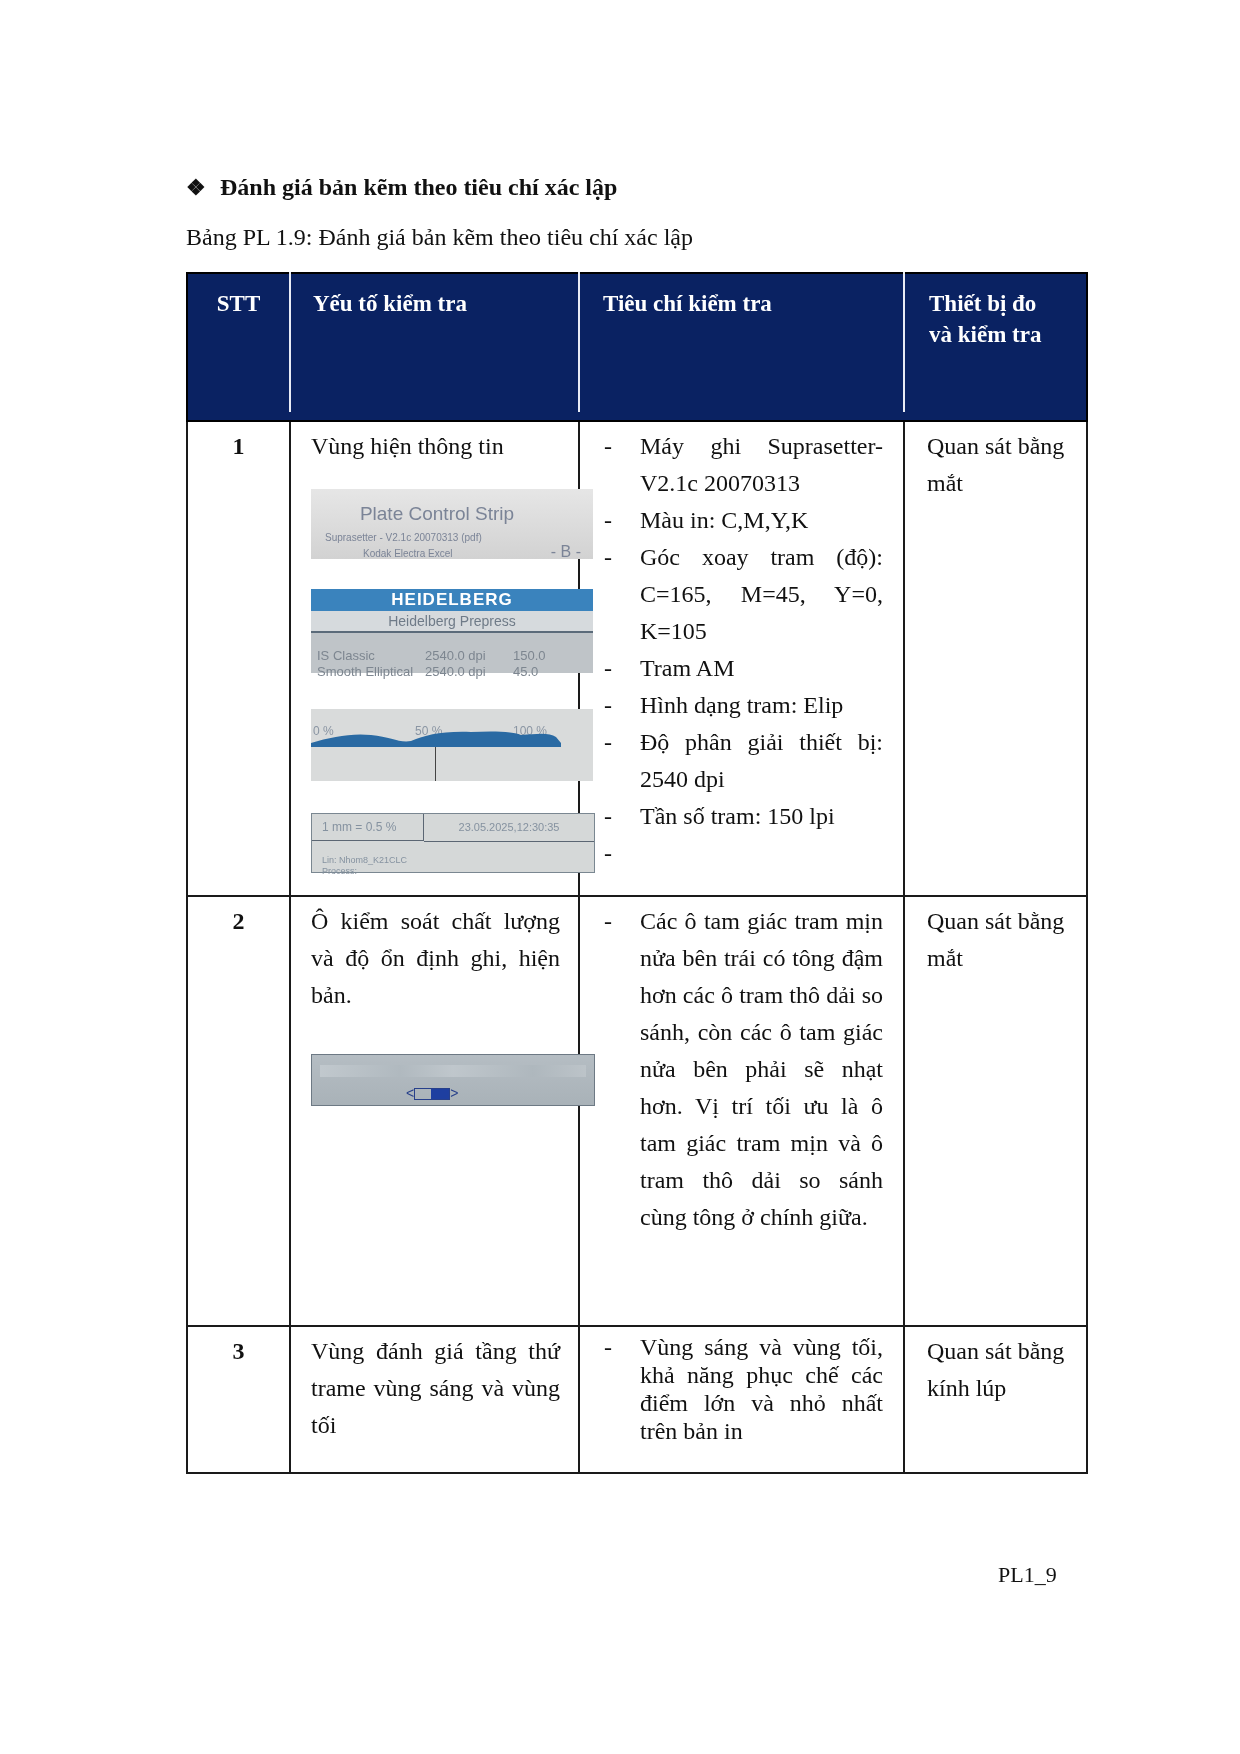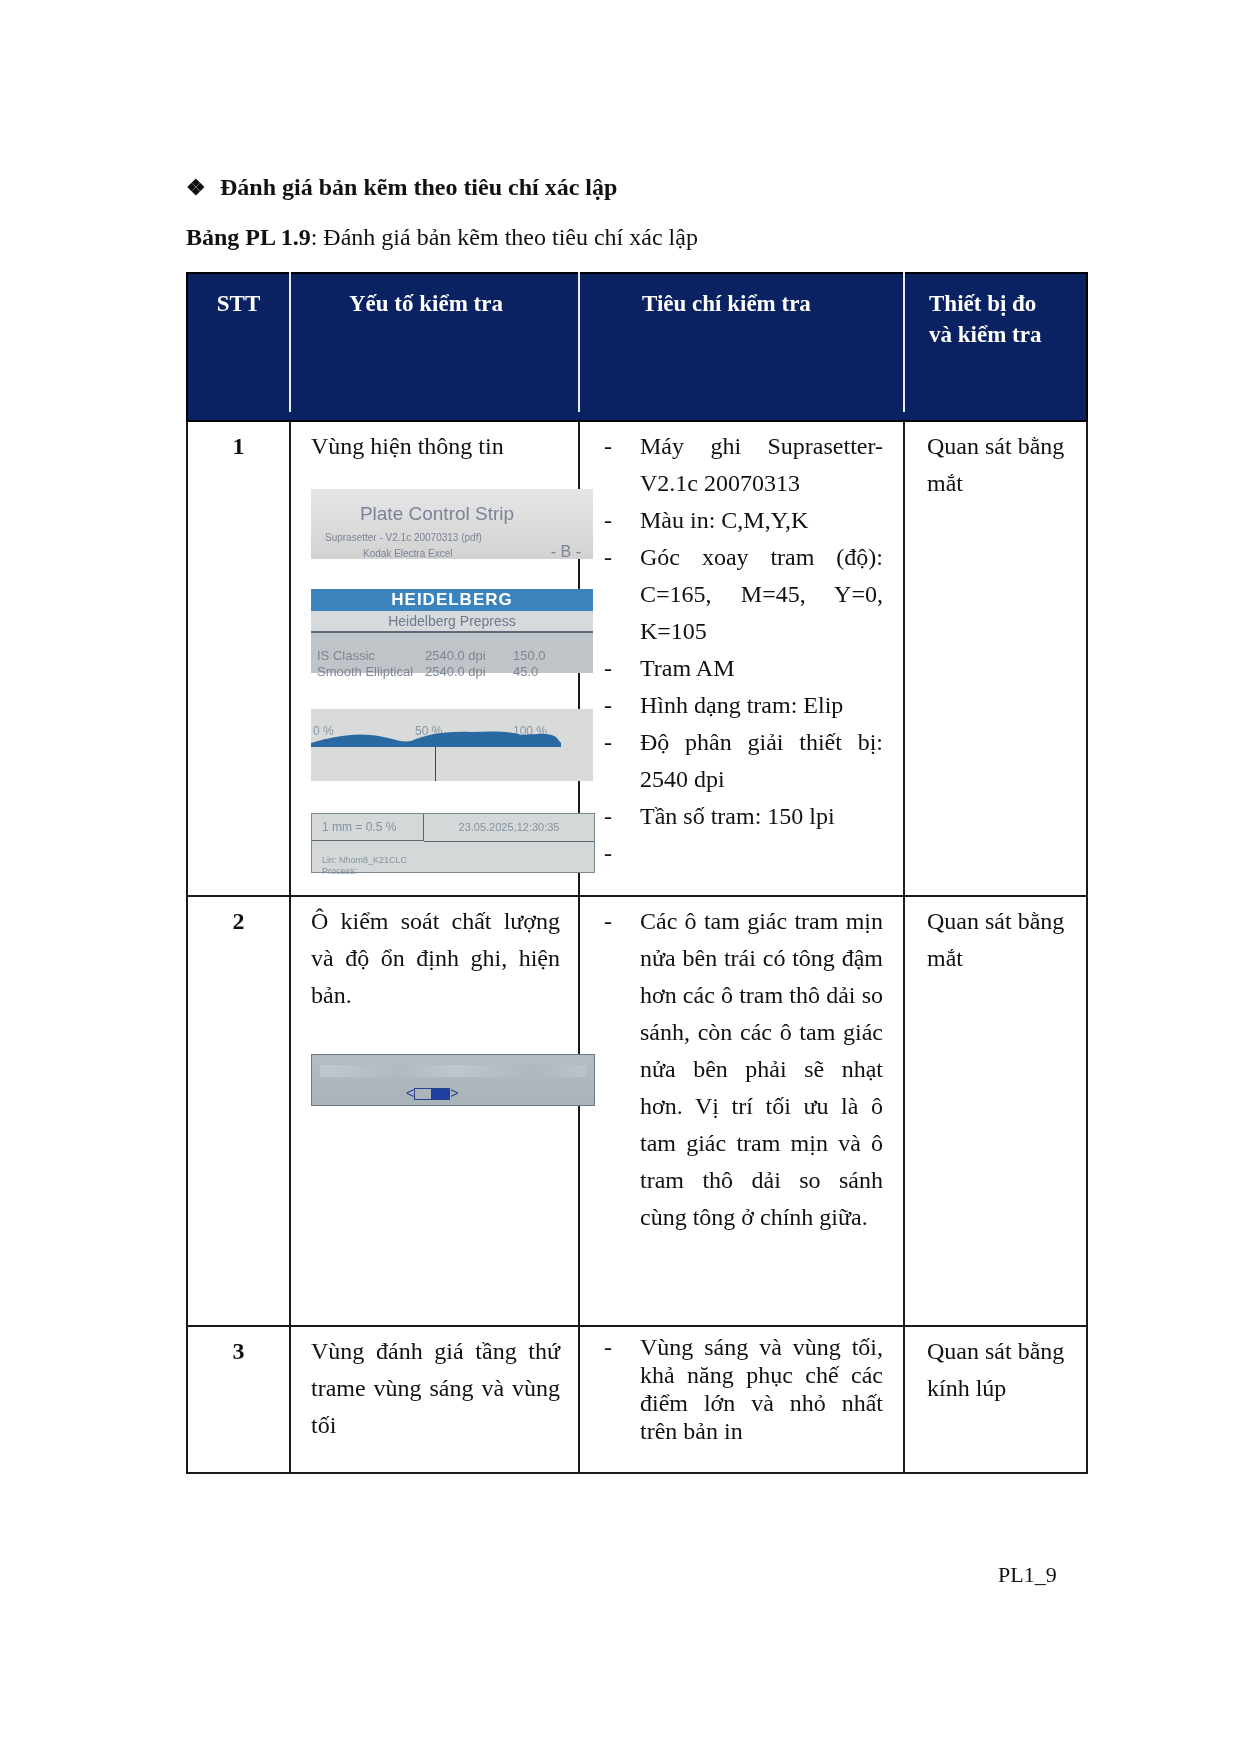--- a/index.html
+++ b/index.html
@@ -2,37 +2,37 @@
 <html><head>
 <meta charset="utf-8">
 <style>
   html, body { margin:0; padding:0; background:#ffffff; }
   body { width:1240px; height:1754px; position:relative; overflow:hidden;
          font-family:"Liberation Serif","DejaVu Serif",serif; color:#111; }
 
   .section-heading { position:absolute; left:186px; top:174px; font-size:24px; font-weight:bold; }
   .section-heading .bullet { display:inline-block; width:34px; font-size:22px; }
   .caption { position:absolute; left:186px; top:224px; font-size:24px; }
-  .caption b { font-weight:bold; }
+  .caption b { font-weight:normal; }
 
   table.pl { position:absolute; left:186px; top:272px; width:900px;
              border-collapse:collapse; table-layout:fixed; }
   table.pl col.c1 { width:103px; }
   table.pl col.c2 { width:289px; }
   table.pl col.c3 { width:325px; }
   table.pl col.c4 { width:183px; }
 
   table.pl thead th { background:#0a2262; color:#ffffff; font-weight:bold; font-size:23px;
              text-align:left; vertical-align:top; height:124px; padding:14px 0 0 0;
              border-left:2px solid #e9ecf5; border-right:2px solid #e9ecf5;
              border-top:2px solid #000; line-height:31px; }
   table.pl thead th:first-child { border-left:2px solid #000; text-align:center; }
   table.pl thead th:last-child { border-right:2px solid #000; }
-  table.pl thead th.h2 { padding-left:58px; }
-  table.pl thead th.h3 { padding-left:62px;margin-left:32px; }
+  table.pl thead th.h2 { padding-left:22px; }
+  table.pl thead th.h3 { padding-left:23px;margin-left:32px; }
   table.pl thead th.h4 { padding-left:24px; }
   table.pl thead tr.band td { background:#0a2262; height:8px; padding:0;
              border-left:2px solid #000; border-right:2px solid #000; border-bottom:2px solid #000; }
 
   table.pl tbody td { border:2px solid #1a1a1a; vertical-align:top; font-size:24px;
              line-height:37px; padding:0; }
   td.stt { text-align:center; font-weight:bold; padding-top:6px !important; }
   td.factor { padding:6px 18px 0 20px !important;border-radius:16px; }
   td.factor .txt { text-align:justify; }
   td.crit { padding:6px 20px 0 20px !important; }

